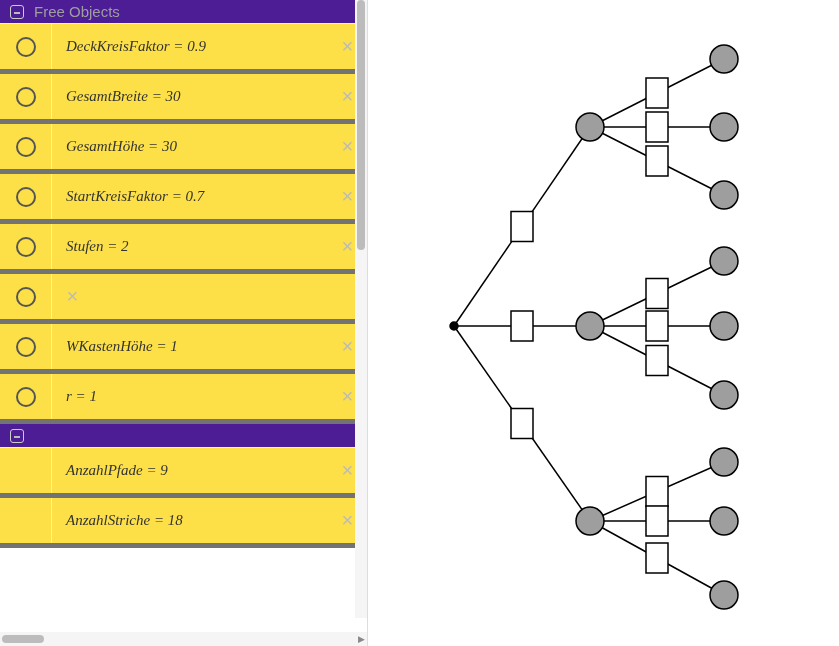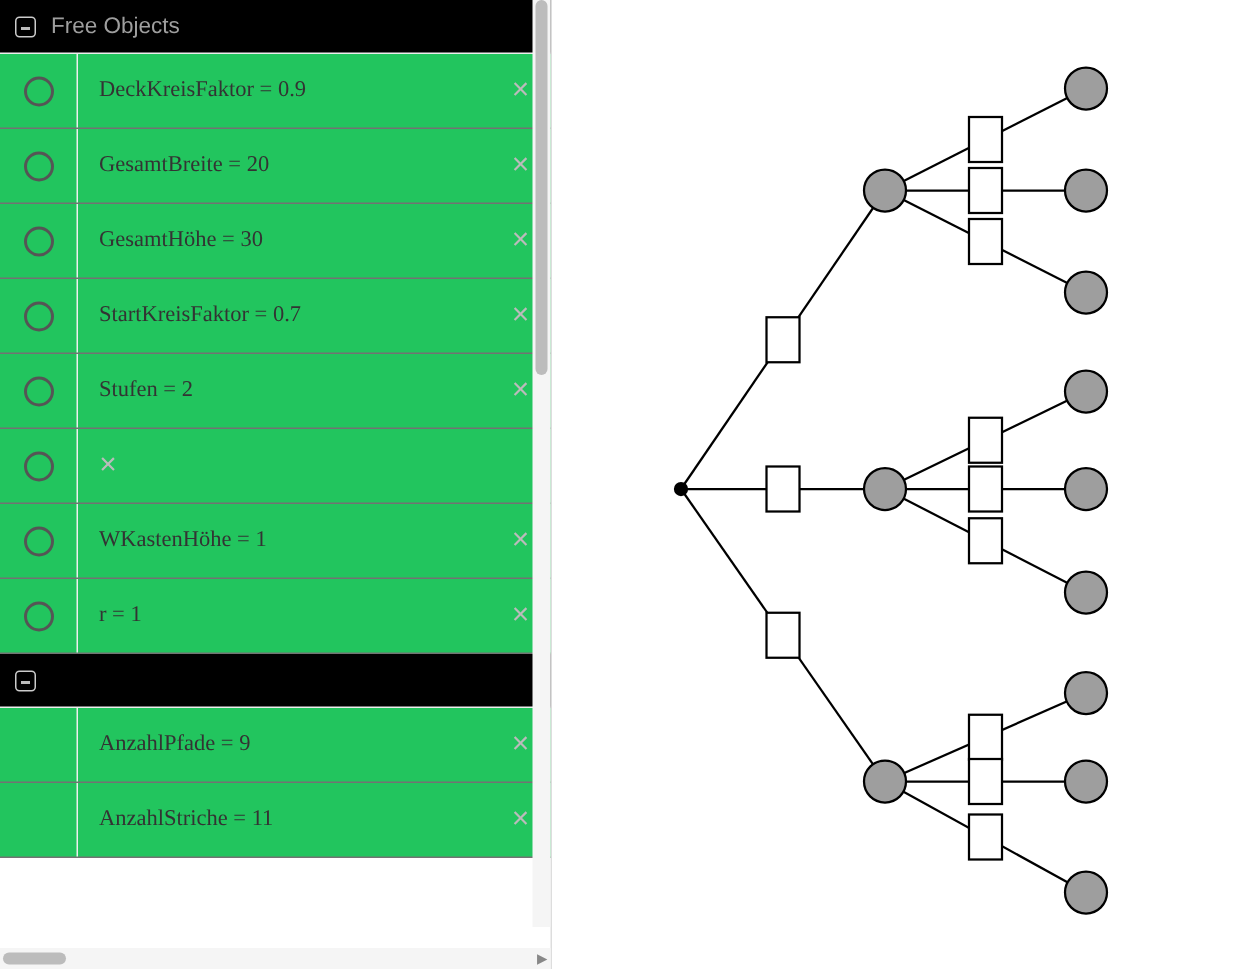--- a/index.html
+++ b/index.html
@@ -61,48 +61,49 @@
   }
   .hscrollbar .arrow {
     position: absolute;
     right: 2px;
     font-size: 9px;
     color: #888;
   }
   .section-header {
     display: flex;
     align-items: center;
-    height: 36px;
+    height: 24px;
     padding-left: 10px;
     color: #9e9e9e;
     font-size: 15px;
     border-bottom: 1px solid #eee;
-    background: #000000;
+    background: #4c1d95;
   }
   .collapse-box {
     width: 14px; height: 14px;
     border: 1px solid #ccc;
     border-radius: 3px;
     margin-right: 10px;
     position: relative;
     flex-shrink: 0;
   }
   .collapse-box::after {
     content: "";
     position: absolute;
     left: 3px; right: 3px; top: 6px;
     height: 2px;
     background: #bbb;
   }
   .row {
     display: flex;
     align-items: stretch;
     height: 50px;
-    border-bottom: 1px solid #737373;
-    background: #22c55e;
+    border-bottom: 5px solid #737373;
+    background: #fde047;
+    font-style: italic;
   }
   .row .vis-cell {
     width: 52px;
     display: flex;
     align-items: center;
     justify-content: center;
     border-right: 1px solid #eee;
   }
   .row .vis-circle {
     width: 20px; height: 20px;
@@ -159,21 +160,21 @@
             <div class="vis-cell">
               <div class="vis-circle"></div>
             </div>
             <div class="expr">DeckKreisFaktor  =  0.9</div>
             <div class="del"></div>
           </div>
           <div class="row">
             <div class="vis-cell">
               <div class="vis-circle"></div>
             </div>
-            <div class="expr">GesamtBreite  =  20</div>
+            <div class="expr">GesamtBreite  =  30</div>
             <div class="del"></div>
           </div>
           <div class="row">
             <div class="vis-cell">
               <div class="vis-circle"></div>
             </div>
             <div class="expr">GesamtHöhe  =  30</div>
             <div class="del"></div>
           </div>
           <div class="row">
@@ -217,21 +218,21 @@
       </div>
 
       <div id="dep-rows">
           <div class="row dep">
             <div class="vis-cell"></div>
             <div class="expr">AnzahlPfade  =  9</div>
             <div class="del"></div>
           </div>
           <div class="row dep">
             <div class="vis-cell"></div>
-            <div class="expr">AnzahlStriche  =  11</div>
+            <div class="expr">AnzahlStriche  =  18</div>
             <div class="del"></div>
           </div>
         </div>
 
       <div class="vscrollbar">
         <div class="thumb"></div>
       </div>
     </div>
     <div class="hscrollbar">
       <div class="thumb"></div>

